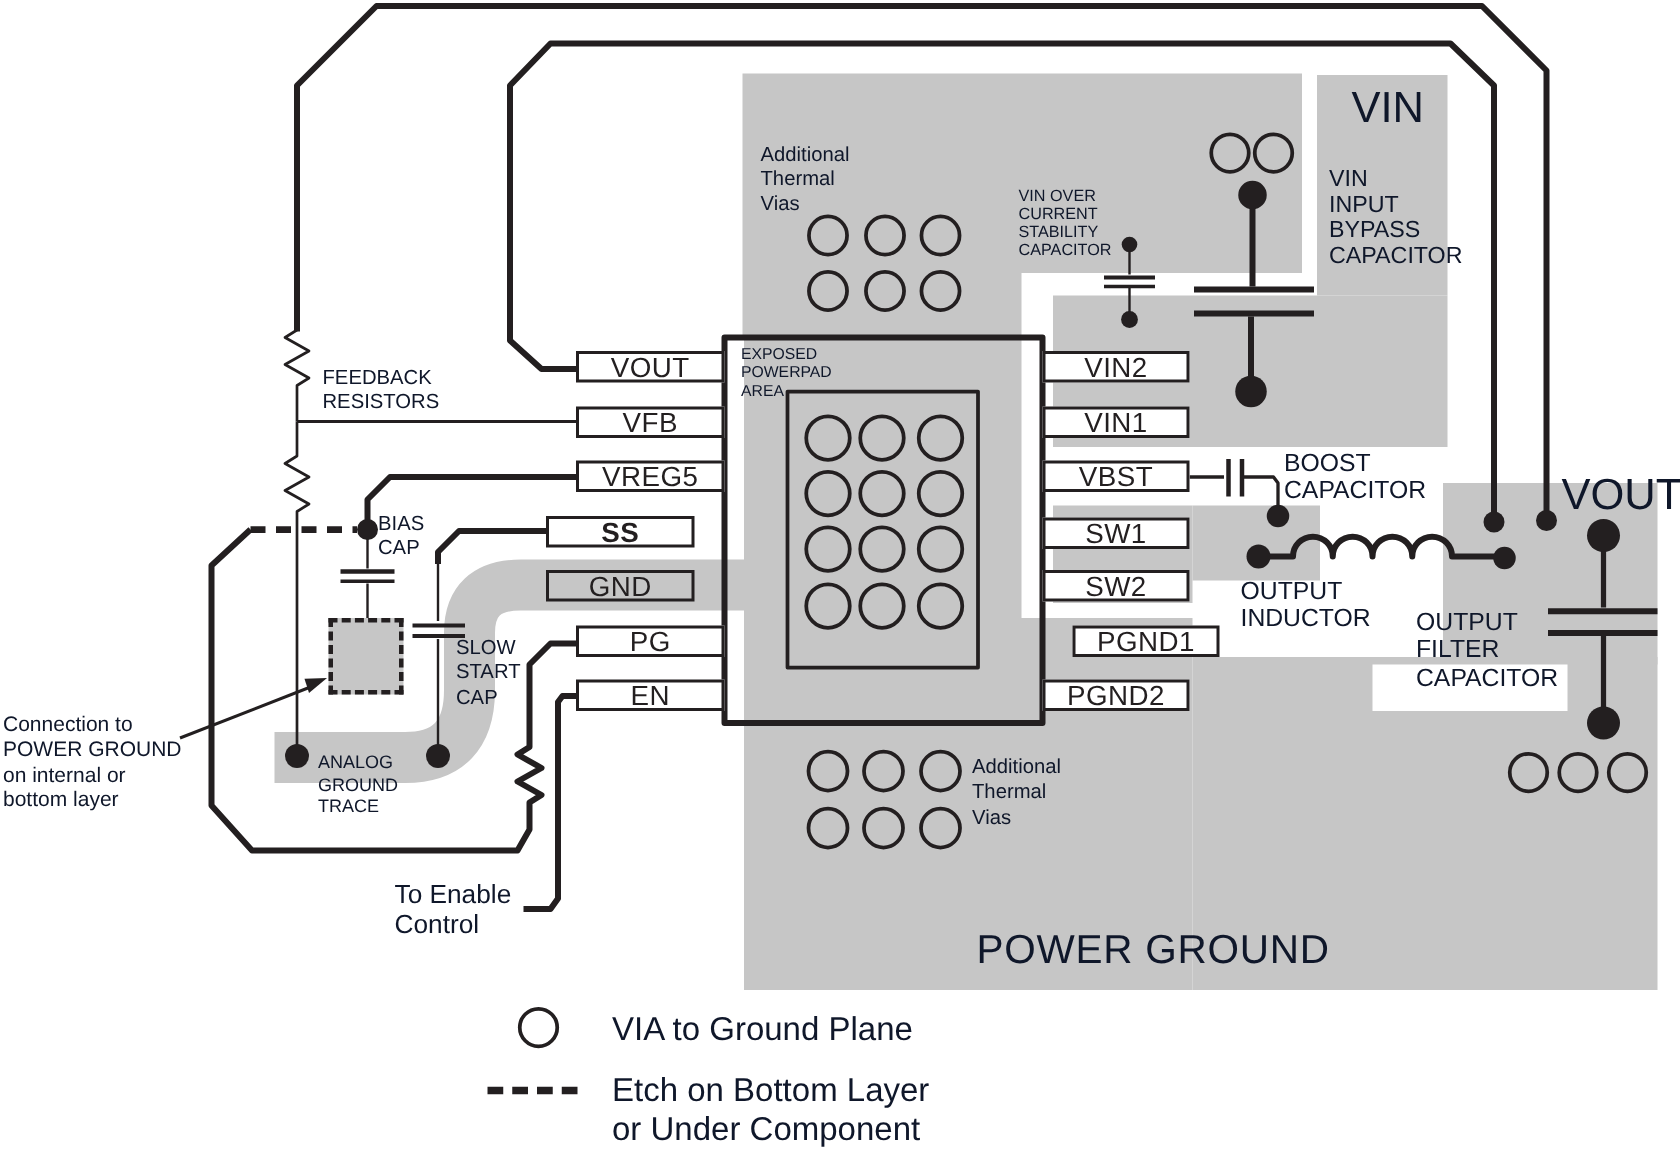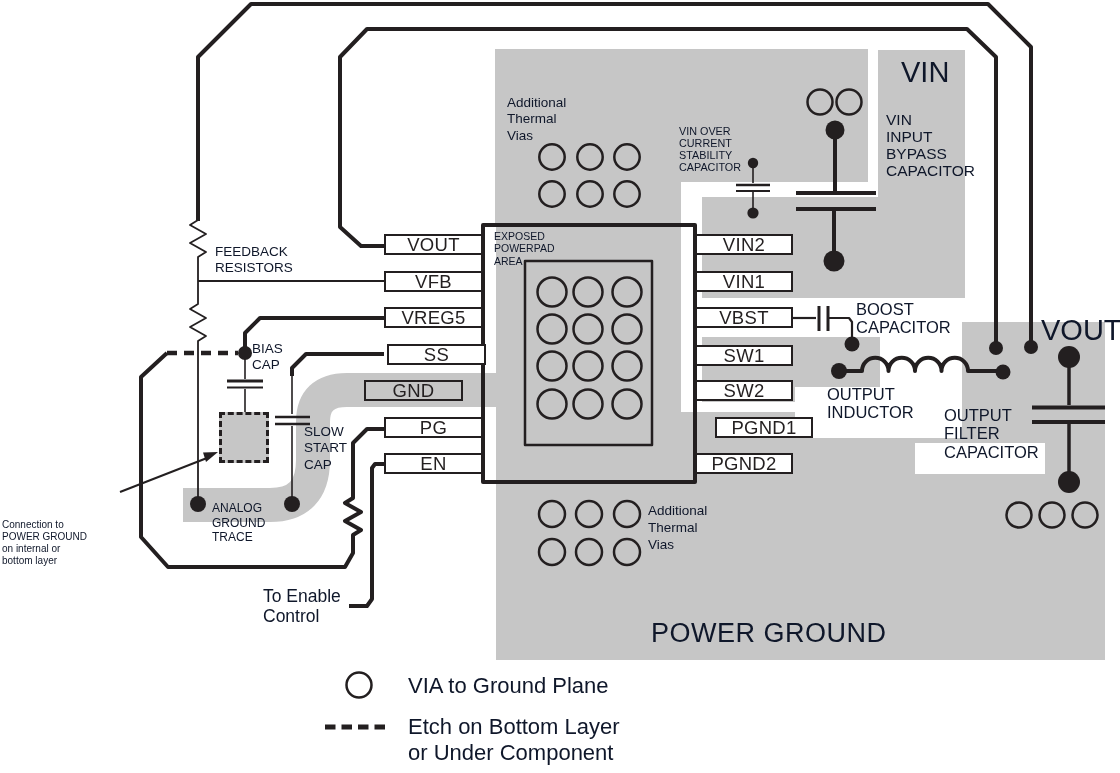--- a/index.html
+++ b/index.html
@@ -213,21 +213,21 @@
 
   <div class="pinbox" style="left:384px;top:234px;">
       <span>VOUT</span>
     </div>
   <div class="pinbox" style="left:384px;top:271px;">
       <span>VFB</span>
     </div>
   <div class="pinbox" style="left:384px;top:307px;">
       <span>VREG5</span>
     </div>
-  <div class="pinbox" style="left:387px;top:344px;">
+  <div class="pinbox" style="left:364px;top:344px;font-weight:bold;">
       <span>SS</span>
     </div>
   <div class="pinbox gnd" style="left:364px;top:380px;">
       <span>GND</span>
     </div>
   <div class="pinbox" style="left:384px;top:417px;">
       <span>PG</span>
     </div>
   <div class="pinbox" style="left:384px;top:453px;">
       <span>EN</span>
@@ -285,21 +285,21 @@
   <div class="lbl" style="left:215px;top:244px;font-size:13.5px;">FEEDBACK
 RESISTORS</div>
   <div class="lbl" style="left:252px;top:341px;font-size:13.5px;">BIAS
 CAP</div>
   <div class="lbl" style="left:304px;top:424px;font-size:13.5px;">SLOW
 START
 CAP</div>
   <div class="lbl" style="left:212px;top:501px;font-size:12px;">ANALOG
 GROUND
 TRACE</div>
-  <div class="lbl" style="left:2px;top:474px;font-size:10px;line-height:1.2;margin-top:45px;">Connection to
+  <div class="lbl" style="left:2px;top:474px;font-size:14px;line-height:1.2;">Connection to
 POWER GROUND
 on internal or
 bottom layer</div>
   <div class="lbl" style="left:263px;top:586px;font-size:17.5px;line-height:1.15;">To Enable
 Control</div>
   <div class="lbl" style="left:408px;top:673px;font-size:22px;">VIA to Ground Plane</div>
   <div class="lbl" style="left:408px;top:714px;font-size:22px;line-height:1.18;">Etch on Bottom Layer
 or Under Component</div>
 
 </div>

